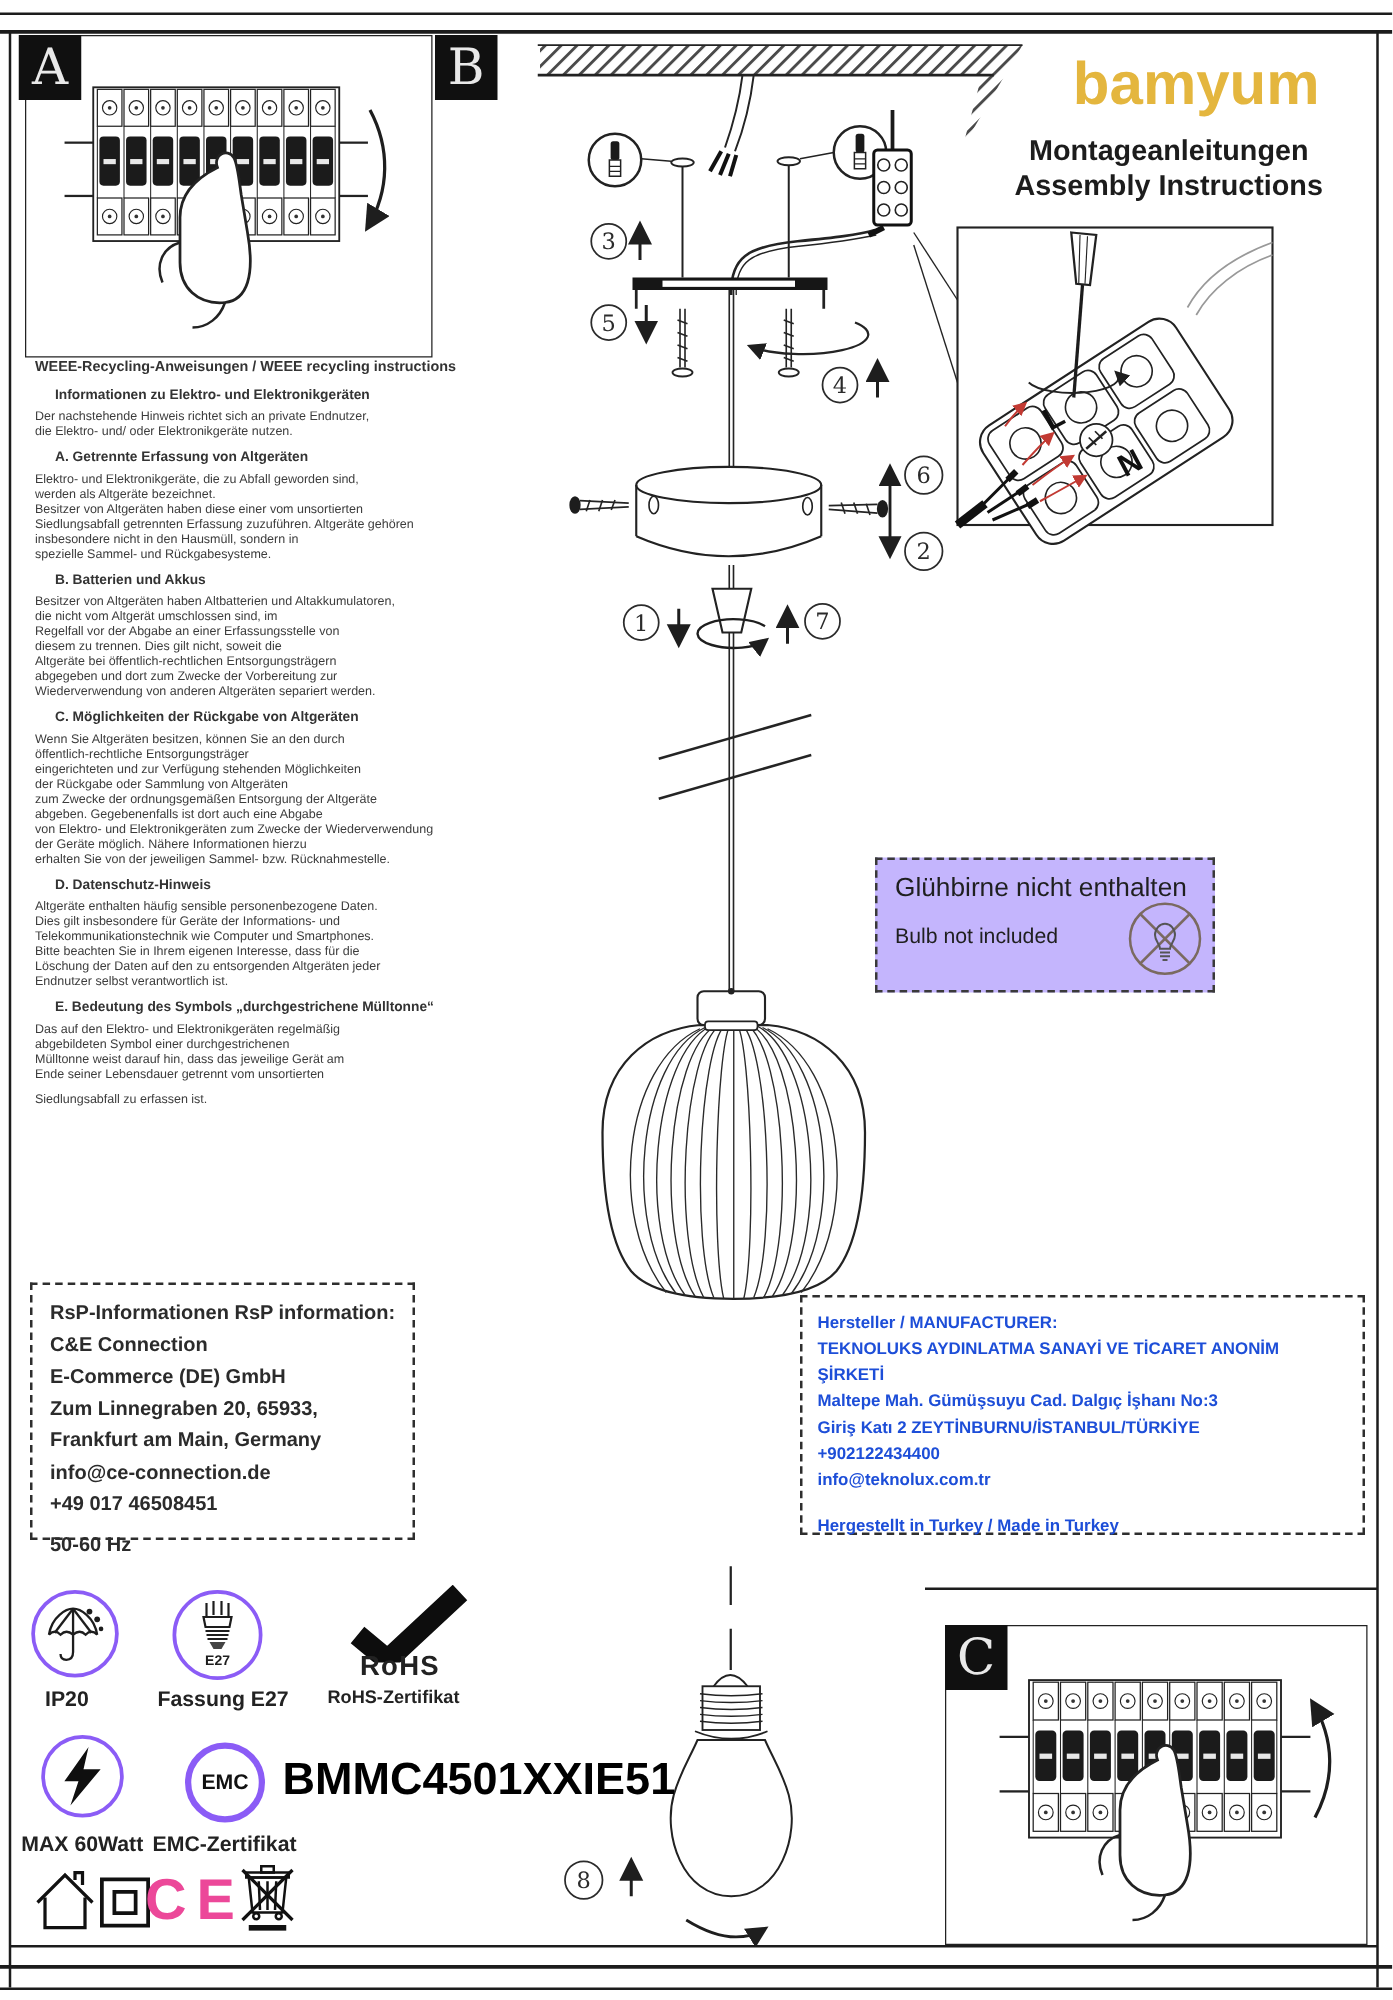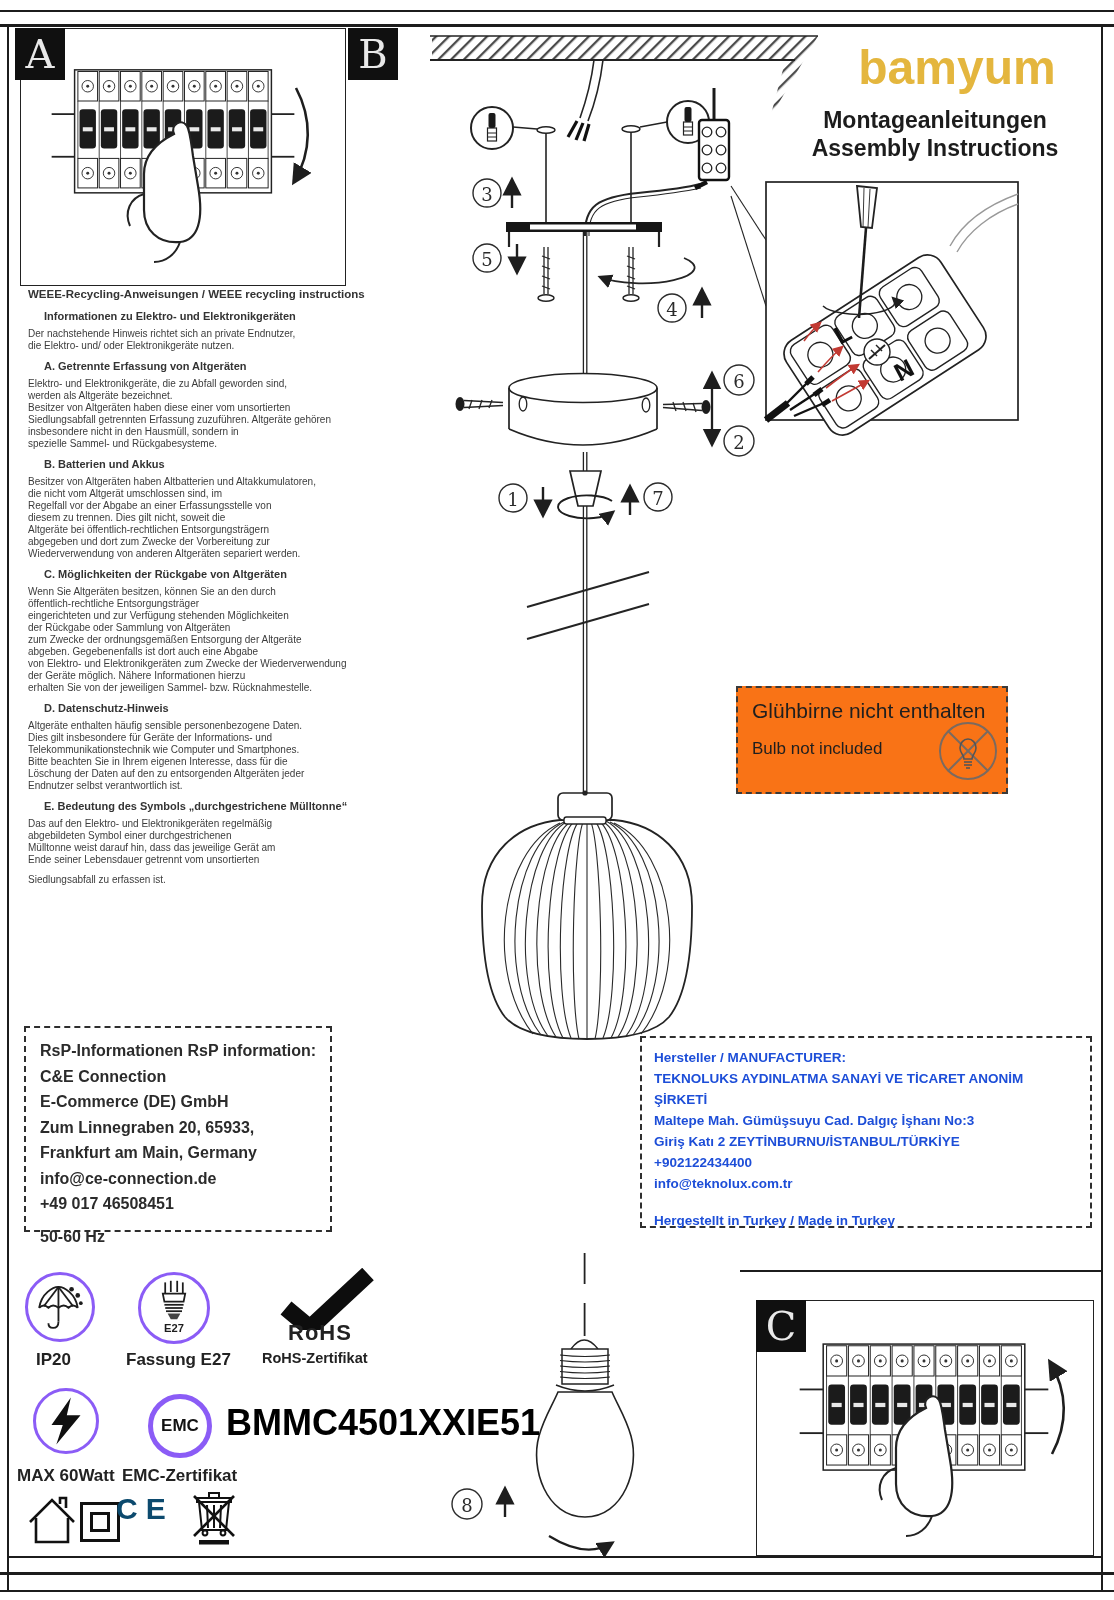--- a/index.html
+++ b/index.html
@@ -12,39 +12,39 @@
         font-family:"DejaVu Serif",serif;font-size:40px;line-height:1;}
   .box-solid{position:absolute;border:1.6px solid #222;background:transparent;}
   .brand{position:absolute;left:812px;top:40px;width:290px;text-align:center;
         font-size:48px;font-weight:bold;color:#E4B63E;letter-spacing:0px;}
   .doc-titles{position:absolute;left:770px;top:106px;width:330px;text-align:center;
         font-size:23px;font-weight:bold;color:#1c1c1c;line-height:28px;}
   .weee{position:absolute;left:28px;top:288px;width:410px;color:#3c3c3c;}
   .weee .t{font-size:11.5px;font-weight:bold;margin:0 0 10px;color:#333;}
   .weee h4{font-size:11px;margin:8px 16px 6px;color:#333;}
   .weee p{font-size:10px;line-height:1.2;margin:0 0 8px;white-space:pre-line;}
-  .bulb-note{position:absolute;left:736px;top:686px;width:268px;height:104px;
-        border:2px dashed #3a3a3a;background:#f97316;}
+  .bulb-note{position:absolute;left:700px;top:686px;width:268px;height:104px;
+        border:2px dashed #3a3a3a;background:#c4b5fd;}
   .bulb-note .l1{position:absolute;left:14px;top:11px;font-size:21px;color:#1f1f1f;}
   .bulb-note .l2{position:absolute;left:14px;top:51px;font-size:17px;color:#1f1f1f;}
   .rsp{position:absolute;left:24px;top:1026px;width:308px;height:206px;
         border:2.5px dashed #2e2e2e;background:#fff;font-weight:bold;font-size:16px;
         line-height:25.5px;color:#2b2b2b;padding:10px 0 0 14px;box-sizing:border-box;}
   .rsp .gap{margin-top:7px;}
   .mfr{position:absolute;left:640px;top:1036px;width:452px;height:192px;
         border:2px dashed #2e2e2e;background:#fff;font-weight:bold;font-size:13.5px;
         line-height:21px;color:#1d4ed8;padding:9px 12px;box-sizing:border-box;}
   .mfr .made{margin-top:16px;}
   .cert-label{position:absolute;font-weight:bold;color:#222;white-space:nowrap;}
   .circle-icon{position:absolute;border:3px solid #8b5cf6;border-radius:50%;
         display:flex;align-items:center;justify-content:center;background:#fff;}
   .emc-circle{border-width:5px;font-weight:bold;font-size:17px;color:#111;}
   .model{position:absolute;left:226px;top:1402px;font-size:36px;font-weight:bold;color:#000;}
-  .ce-mark{position:absolute;left:116px;top:1492px;font-size:30px;font-weight:bold;
-        letter-spacing:8px;color:#0c4a6e;font-family:"Liberation Sans",sans-serif;}
+  .ce-mark{position:absolute;left:116px;top:1492px;font-size:46px;font-weight:bold;
+        letter-spacing:8px;color:#ec4899;font-family:"Liberation Sans",sans-serif;}
   .sq-outer{position:absolute;left:80px;top:1502px;width:34px;height:34px;border:3px solid #111;
         display:flex;align-items:center;justify-content:center;}
   .sq-inner{width:14px;height:14px;border:3px solid #111;}
   svg .ink{stroke:#242424;fill:none;}
   svg text.stepnum{font-family:"DejaVu Serif",serif;font-size:18px;fill:#2b2b2b;
         text-anchor:middle;dominant-baseline:central;}
   svg text.lnlabel{font-family:"Liberation Sans",sans-serif;font-weight:bold;font-size:25px;fill:#111;}
 </style>
 </head>
 <body>

